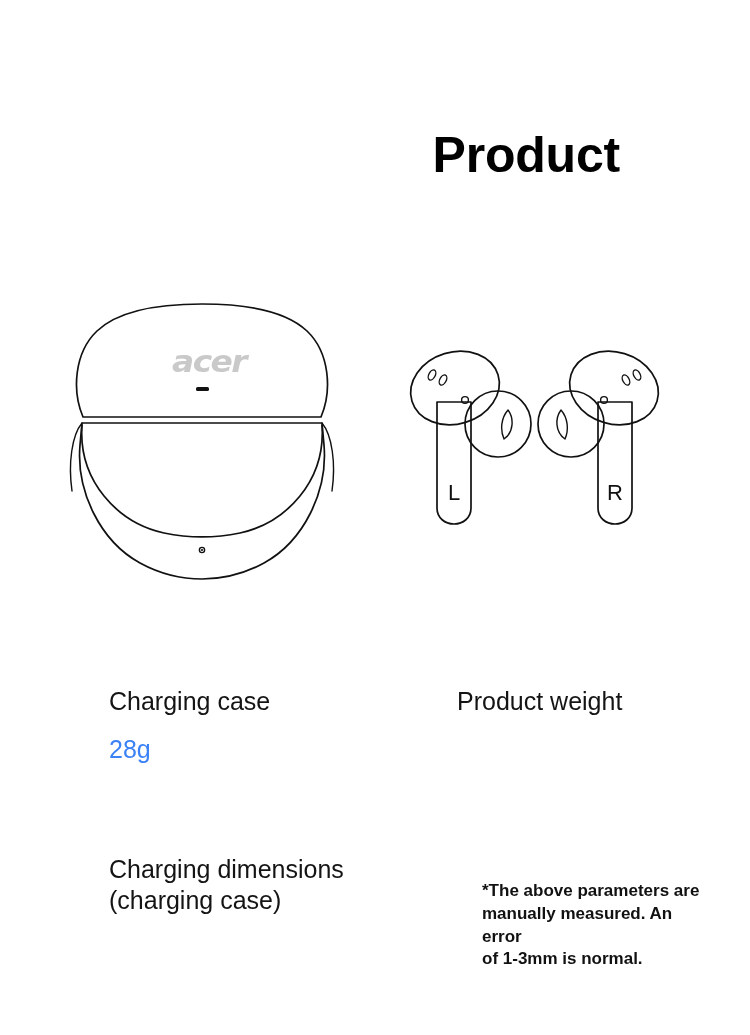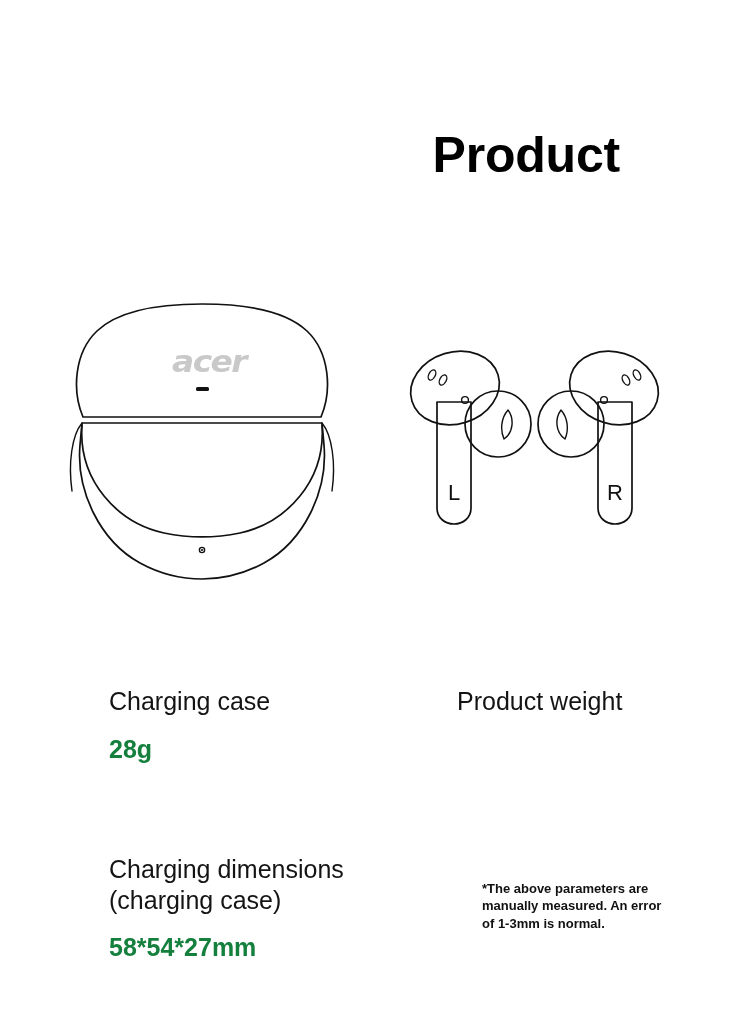--- a/index.html
+++ b/index.html
@@ -79,37 +79,37 @@
   }
   .spec-label {
     font-size: 25px;
     font-weight: 400;
     line-height: 1.22;
     color: #141414;
     white-space: pre-line;
   }
   .spec-value {
     font-size: 25px;
-    font-weight: 700;
+    font-weight: 400;
     line-height: 1.2;
-    color: #15803d;
+    color: #3b82f6;
     margin-top: 17px;
   }
 
   .row-weights  { top: 686px; }
   .row-dims     { top: 854px; }
   .col-left     { left: 109px; }
   .col-right    { left: 457px; }
 
   .footnote {
     position: absolute;
     left: 482px;
     top: 880px;
     width: 228px;
-    font-size: 13px;
+    font-size: 17px;
     font-weight: 600;
     line-height: 1.34;
     color: #111111;
     white-space: pre-line;
   }
 
   svg { display: block; overflow: visible; }
   .ln {
     fill: none;
     stroke: #111111;
@@ -222,19 +222,18 @@
   </div>
   <div class="spec-col col-right">
     <div class="spec-label">Product weight</div>
   </div>
 </div>
 
 <div class="spec-row row-dims">
   <div class="spec-col col-left">
     <div class="spec-label">Charging dimensions
 (charging case)</div>
-    <div class="spec-value">58*54*27mm</div>
   </div>
 </div>
 
 <div class="footnote">*The above parameters are
 manually measured. An error
 of 1-3mm is normal.</div>
 
 </body></html>

